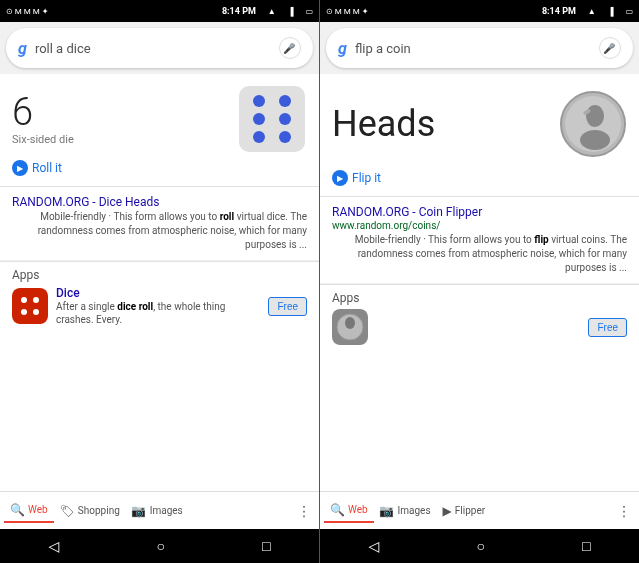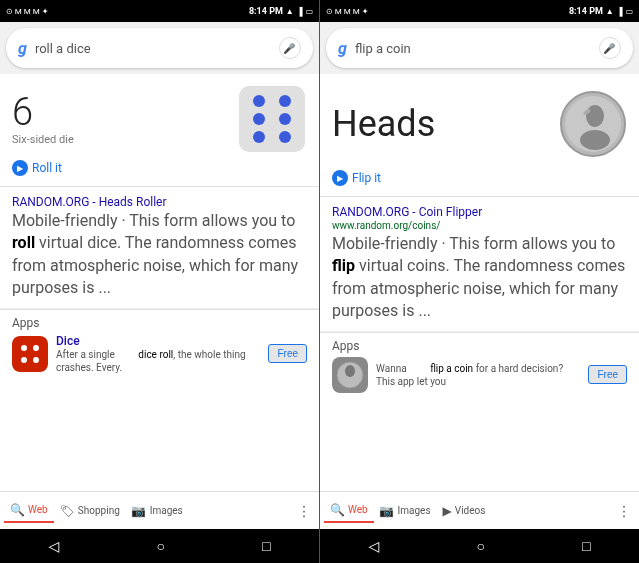--- a/index.html
+++ b/index.html
@@ -32,21 +32,21 @@
       flex-shrink: 0;
     }
     .status-bar-left {
       display: flex;
       align-items: center;
       gap: 2px;
     }
     .status-bar-right {
       display: flex;
       align-items: center;
-      gap: 3px;
+      gap: 12px;
     }
     .status-icon {
       color: #fff;
       font-size: 8px;
     }
     .status-time {
       color: #fff;
       font-size: 9px;
       font-weight: bold;
     }
@@ -201,23 +201,24 @@
     }
     .result-url {
       color: #006621;
       font-size: 10px;
       margin-bottom: 2px;
     }
     .result-url span {
       color: #006621;
     }
     .result-snippet {
-      font-size: 16px;
+      font-size: 10px;
       color: #545454;
       line-height: 1.4;
+      text-align: right;
     }
     .result-snippet b {
       font-weight: bold;
       color: #000;
     }
 
     
     .apps-section {
       background: #fff;
       padding: 6px 12px 4px;
@@ -248,23 +249,22 @@
       color: #1a0dab;
       font-size: 12px;
       font-weight: 500;
     }
     .app-desc {
       font-size: 10px;
       color: #545454;
       line-height: 1.3;
     }
     .app-desc b {
-      font-weight: normal;
+      font-weight: bold;
       color: #000;
-      margin-left: 21px;
     }
     .free-btn {
       background: #e5e5e5;
       border: 1px solid #1a73e8;
       color: #1a73e8;
       font-size: 10px;
       padding: 3px 8px;
       border-radius: 3px;
       flex-shrink: 0;
       cursor: pointer;
@@ -374,21 +374,21 @@
           <circle cx="48" cy="53" r="6" fill="#3b5bdb"></circle>
         </svg>
       </div>
       <div class="roll-btn">
         <div class="roll-btn-circle">▶</div>
         <span>Roll it</span>
       </div>
     </div>
 
     <div class="search-result">
-      <div class="result-title">RANDOM.ORG - Heads Roller</div>
+      <div class="result-title">RANDOM.ORG - Dice Heads</div>
       <div class="result-snippet">
         Mobile-friendly · This form allows you to <b>roll</b> virtual dice. The randomness comes from atmospheric noise, which for many purposes is ...
       </div>
     </div>
 
     <div class="apps-section">
       <div class="apps-label">Apps</div>
       <div class="app-item">
 
         <div class="app-icon-placeholder">
@@ -495,39 +495,38 @@
       <div class="app-item">
 
         <div class="app-icon-placeholder">
           <svg width="36" height="36" viewBox="0 0 36 36">
             <rect width="36" height="36" rx="6" fill="#888"></rect>
             <circle cx="18" cy="18" r="13" fill="#bbb" stroke="#999" stroke-width="1"></circle>
             <ellipse cx="18" cy="14" rx="5" ry="6" fill="#777"></ellipse>
           </svg>
         </div>
         <div class="app-info">
-          <div class="app-desc">Wanna <b>flip a coin</b> for a hard decision? This app let you</div>
         </div>
         <button class="free-btn">Free</button>
       </div>
     </div>
   </div>
 
   <div class="bottom-nav">
     <div class="nav-tab active">
       <span class="nav-icon">🔍</span>
       <span>Web</span>
     </div>
     <div class="nav-tab inactive">
       <span class="nav-icon">📷</span>
       <span>Images</span>
     </div>
     <div class="nav-tab inactive">
       <span class="nav-icon">▶</span>
-      <span>Videos</span>
+      <span>Flipper</span>
     </div>
     <div class="nav-dots">⋮</div>
   </div>
 
   <div class="sys-nav">
     <span class="sys-nav-btn">◁</span>
     <span class="sys-nav-btn">○</span>
     <span class="sys-nav-btn">□</span>
   </div>
 </div>

